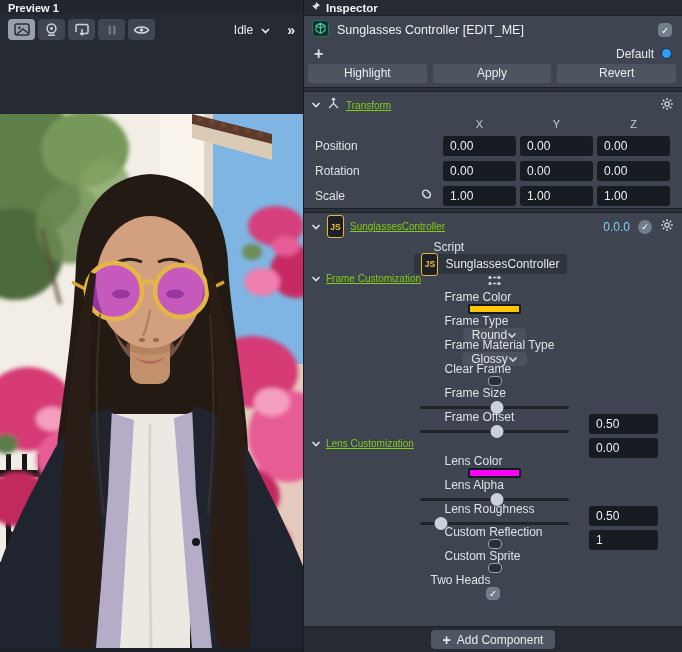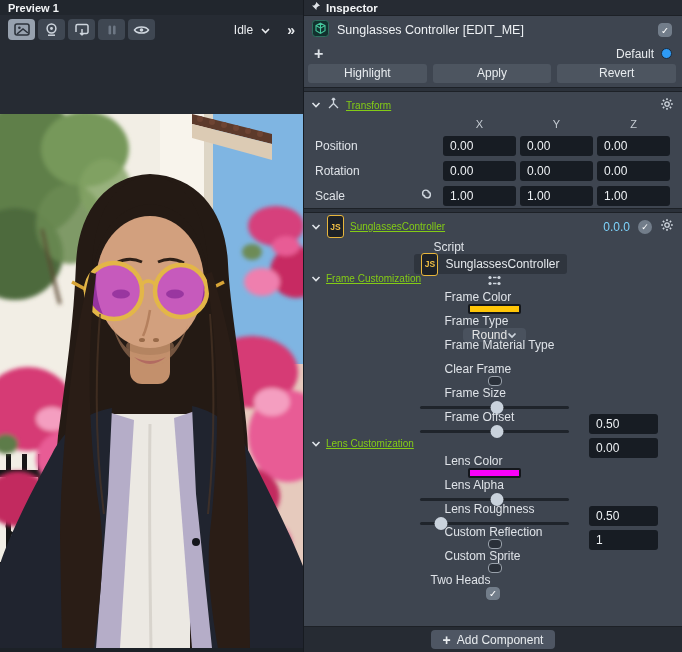--- a/index.html
+++ b/index.html
@@ -454,20 +454,28 @@
         <span class="dd-chev">
           <svg class="icon" width="10" height="7" viewBox="0 0 10 7">
               <path d="M1.5 1.5 L5 5 L8.5 1.5" fill="none" stroke="#cfd6de" stroke-width="1.7"></path>
             </svg>
         </span>
       </div>
     </div>
 
     <div class="row field-row">
       <div class="f-label">Frame Material Type</div>
+      <div class="dropdown">
+        <span>Glossy</span>
+        <span class="dd-chev">
+          <svg class="icon" width="10" height="7" viewBox="0 0 10 7">
+              <path d="M1.5 1.5 L5 5 L8.5 1.5" fill="none" stroke="#cfd6de" stroke-width="1.7"></path>
+            </svg>
+        </span>
+      </div>
     </div>
 
     <div class="row field-row">
       <div class="f-label">Clear Frame</div>
       <span class="checkbox"></span>
     </div>
 
     <div class="row field-row">
       <div class="f-label">Frame Size</div>
       <div class="slider">

